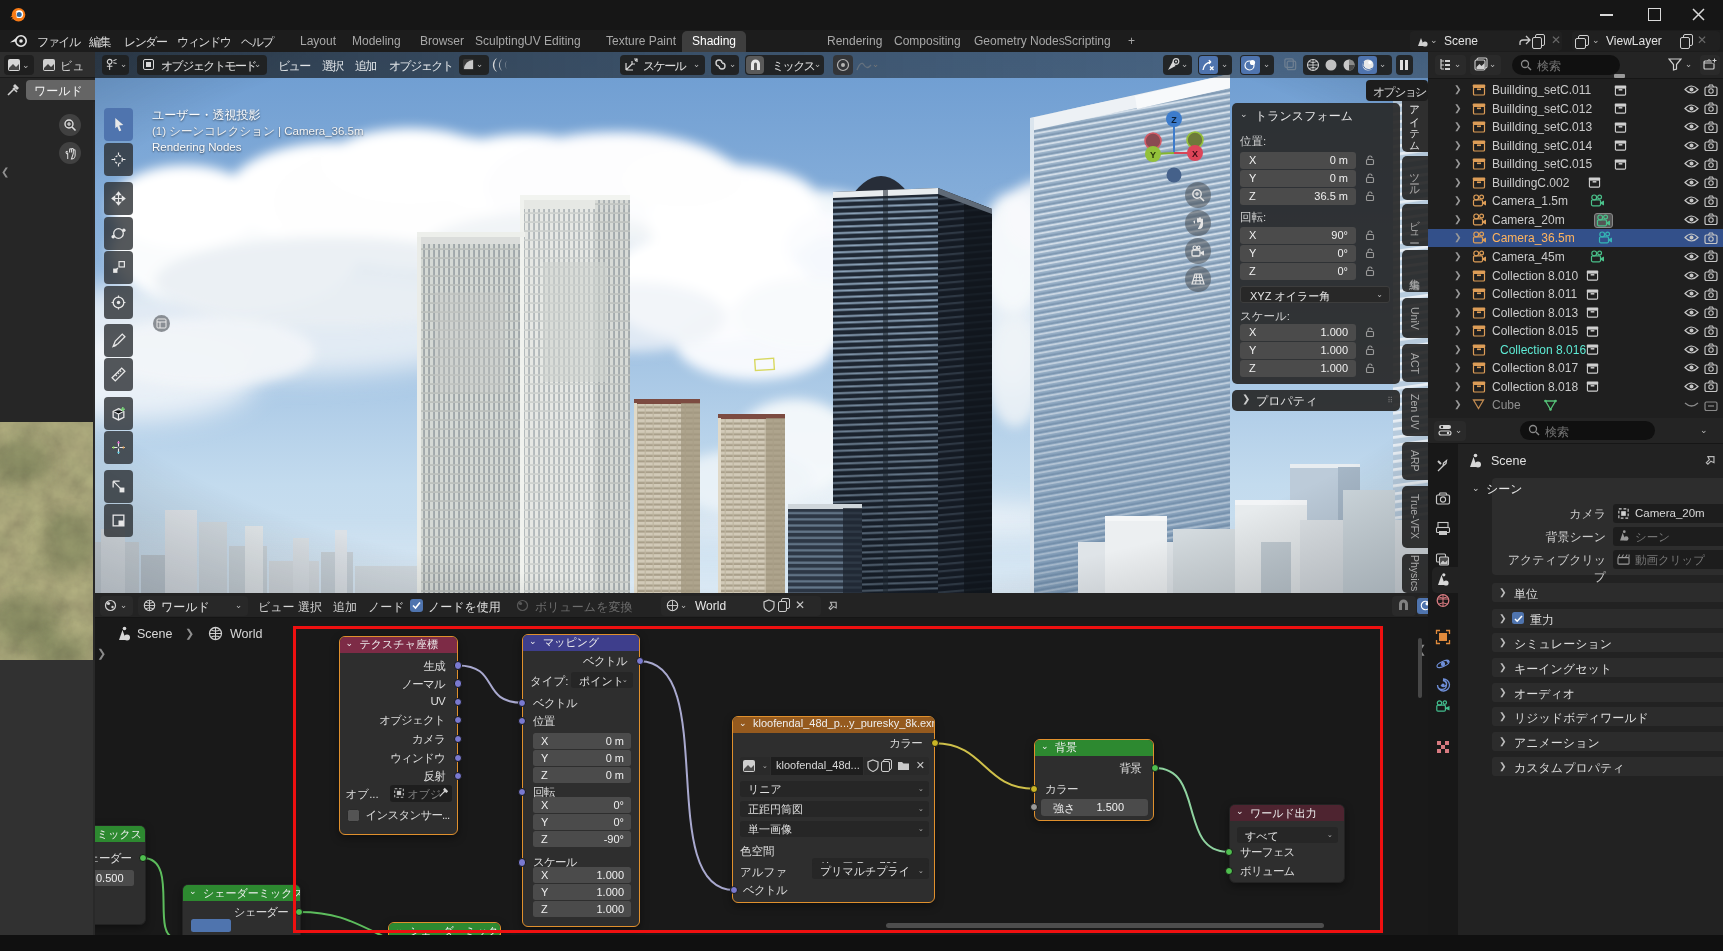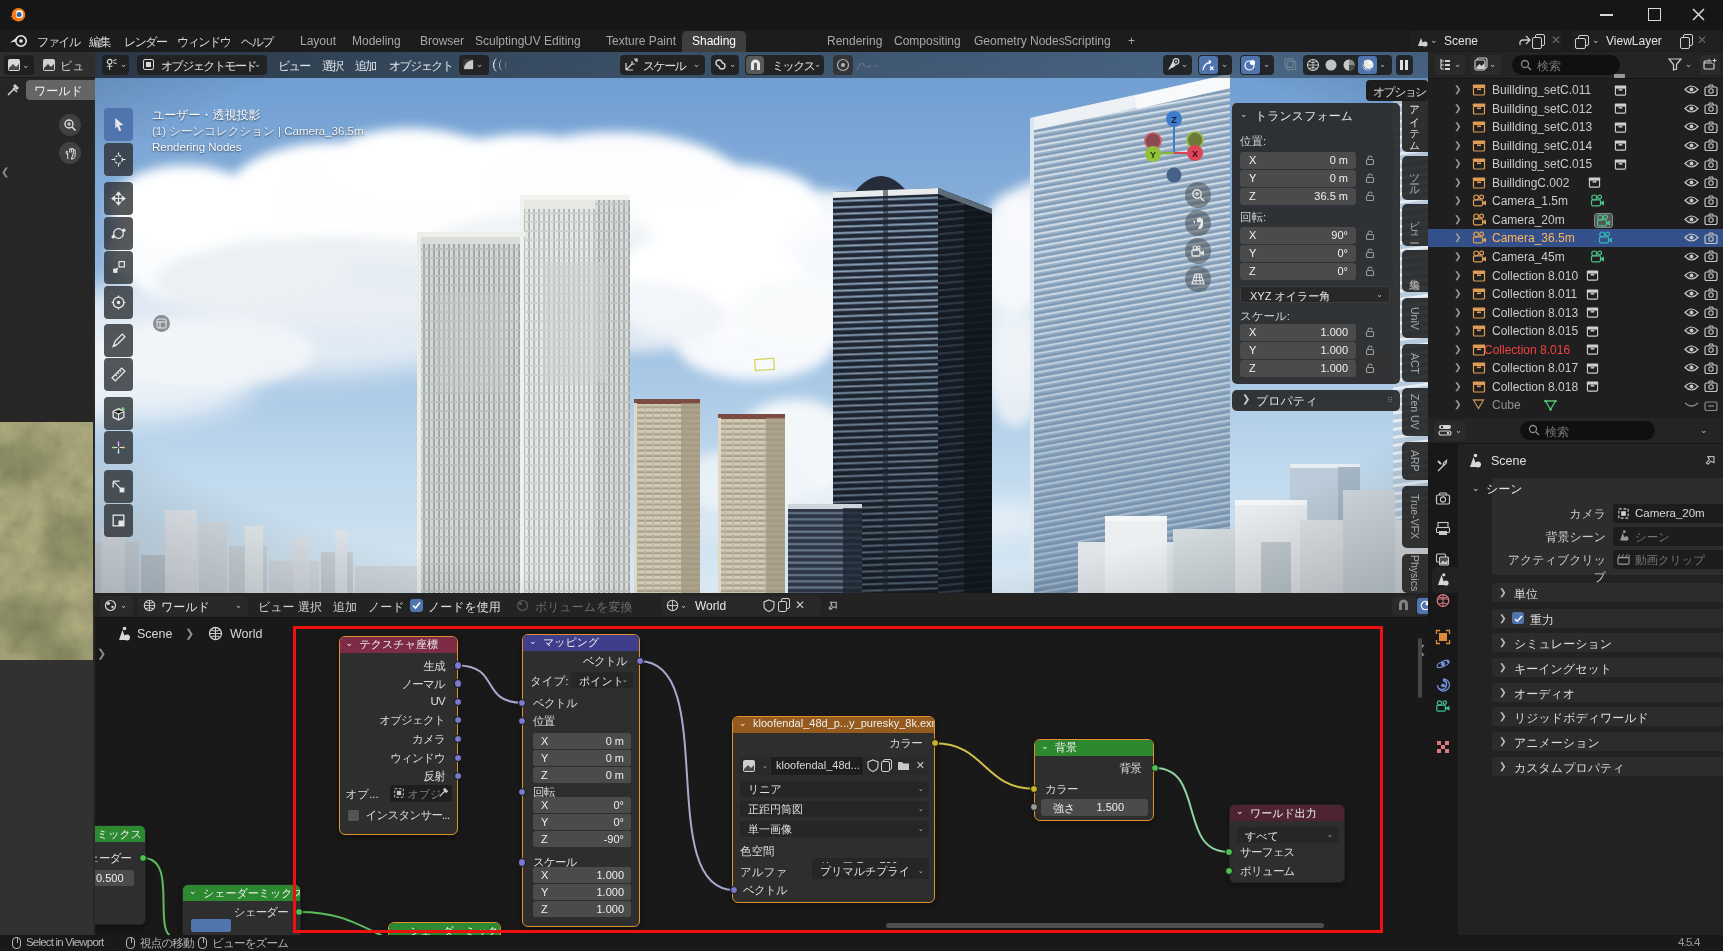--- a/index.html
+++ b/index.html
@@ -1496,21 +1496,21 @@
         </div>
         <div class="abs" style="left: 0px; top: 261.2px; width: 295px; height: 18.5px;">
           <span style="position:absolute;left:26px;top:3.5px;color:#999;font-size:9px;">❯</span>
           <span class="abs" style="left:44px;top:2.5px;">
             <svg width="14" height="13" viewBox="0 0 14 13">
               <rect x="1.5" y="4" width="11" height="8" rx="1" fill="none" stroke="#dd9d57" stroke-width="1.2"></rect>
               <rect x="0.8" y="1.5" width="12.4" height="3.4" rx="0.8" fill="#dd9d57"></rect>
               <rect x="5" y="5.5" width="4" height="1.6" fill="#dd9d57"></rect>
             </svg>
           </span>
-          <span style="position:absolute;left:56px;top:2.5px;font-size:12px;color:#ef4444;">Collection 8.016</span>
+          <span style="position:absolute;left:72px;top:2.5px;font-size:12px;color:#5eead4;">Collection 8.016</span>
           <span class="abs" style="left:158px;top:3px;">
             <svg width="13" height="12" viewBox="0 0 14 13">
               <rect x="1.5" y="4" width="11" height="8" rx="1" fill="none" stroke="#cfcfcf" stroke-width="1.2"></rect>
               <rect x="0.8" y="1.5" width="12.4" height="3.4" rx="0.8" fill="#cfcfcf"></rect>
               <rect x="5" y="5.5" width="4" height="1.6" fill="#cfcfcf"></rect>
             </svg>
           </span>
           <span class="abs" style="left:256px;top:3.5px;">
             <svg width="15" height="11" viewBox="0 0 15 11">
               <path d="M1 5.5 Q7.5 -1.5 14 5.5 Q7.5 12.5 1 5.5 Z" fill="none" stroke="#c5c5c5" stroke-width="1.2"></path>
@@ -1790,23 +1790,14 @@
             <span style="position:absolute;left:22px;top:2.5px;">アニメーション</span>
           </div>
           <div class="abs" style="left: 34px; top: 313px; width: 254px; height: 19px; background: rgb(44, 44, 44); border-radius: 3px; color: rgb(221, 221, 221); font-size: 12px;">
             <span style="position:absolute;left:7px;top:4px;color:#bbb;font-size:9px;">❯</span>
             <span style="position:absolute;left:22px;top:2.5px;">カスタムプロパティ</span>
           </div>
         </div>
   </div>
 </div>
 
-<div class="abs" id="statusbar">
-  <div class="mouse" style="left:12px;top:2px;"></div>
-  <div class="sbtxt" style="left:26px;">Select in Viewport</div>
-  <div class="mouse" style="left:126px;top:2px;"></div>
-  <div class="sbtxt" style="left:140px;">視点の移動</div>
-  <div class="mouse" style="left:198px;top:2px;"></div>
-  <div class="sbtxt" style="left:212px;">ビューをズーム</div>
-  <div class="sbtxt" style="left:1678px;color:#9a9a9a;">4.5.4</div>
+
 </div>
 
-</div>
-
 </body></html>

